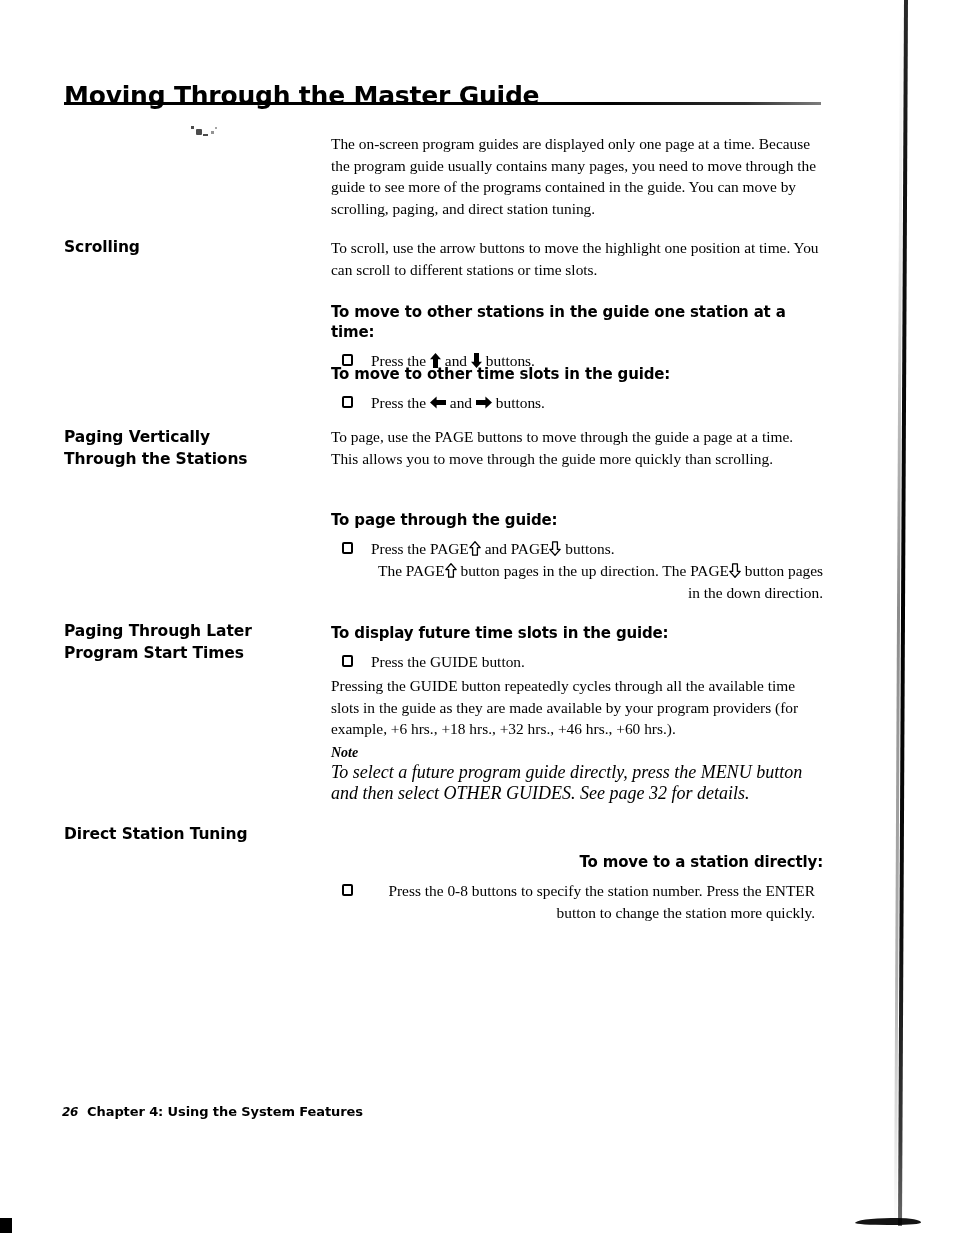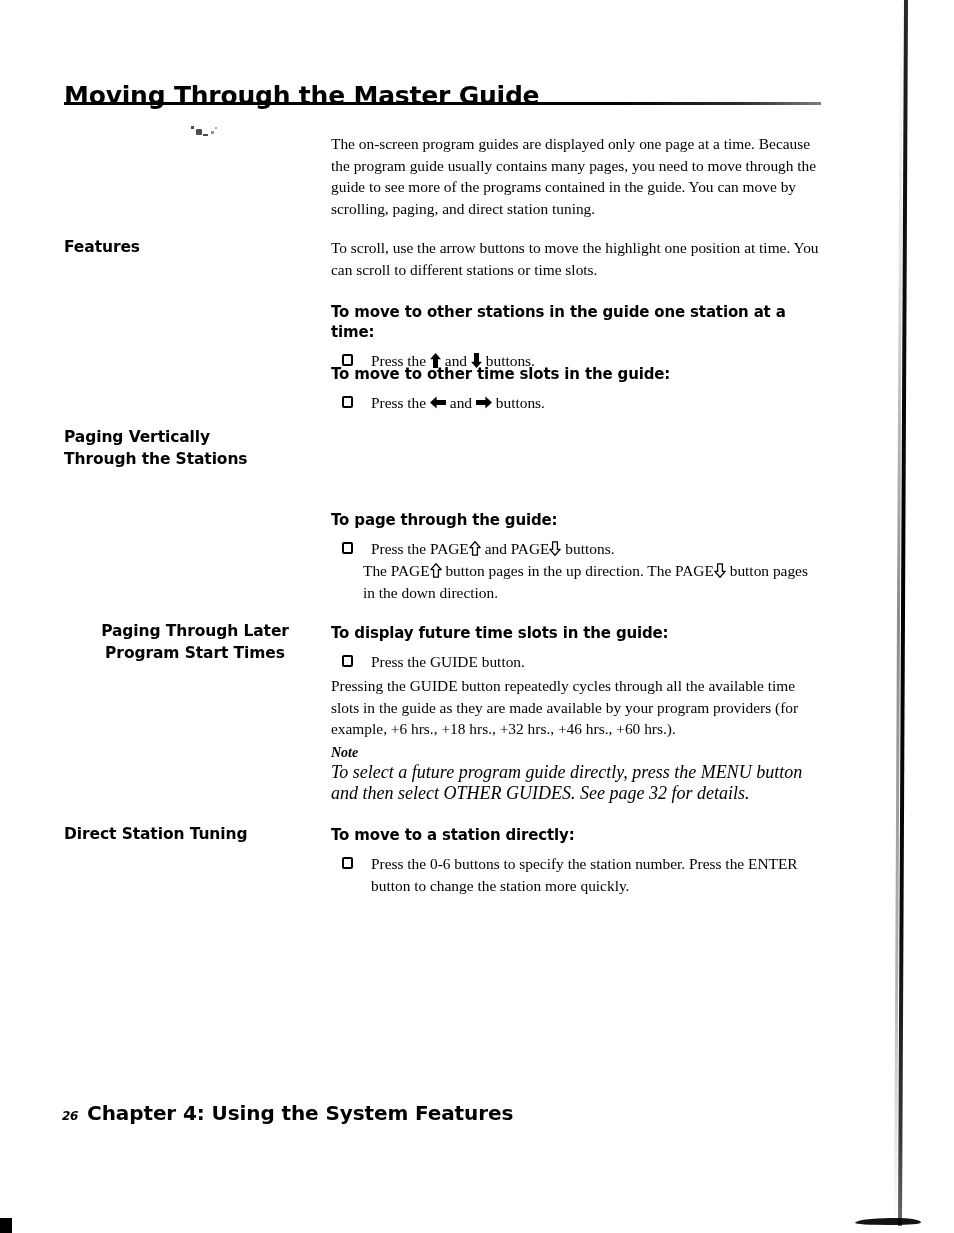--- a/index.html
+++ b/index.html
@@ -189,21 +189,21 @@
     font-family: "DejaVu Sans", sans-serif;
     font-weight: bold;
     white-space: nowrap;
   }
   .footer .pagenum {
     font-size: 12px;
     letter-spacing: -0.3px;
     font-style: italic;
   }
   .footer .chap {
-    font-size: 20px;
+    font-size: 13px;
     letter-spacing: -0.1px;
     margin-left: 9px;
   }
 </style>
 </head>
 <body>
 
 <div class="page">
 
   <div class="binding-edge-soft"></div>
@@ -219,21 +219,21 @@
   </div>
 
   <h1 class="title">Moving Through the Master Guide</h1>
   <div class="title-rule"></div>
 
   <div class="rcol" style="top:133px;">
     <p class="para">The on-screen program guides are displayed only one page at a time. Because the program guide usually contains many pages, you need to move through the guide to see more of the programs contained in the guide. You can move by scrolling, paging, and direct station tuning.</p>
   </div>
 
   <div class="lcol" style="top:236px;">
-    <span>Features</span>
+    <span>Scrolling</span>
   </div>
 
   <div class="rcol" style="top:237px;">
     <p class="para">To scroll, use the arrow buttons to move the highlight one position at time. You can scroll to different stations or time slots.</p>
   </div>
 
   <div class="rcol" style="top:302px;">
     <p class="subhead">To move to other stations in the guide one station at a time:</p>
     <p class="bullet">
       <span class="marker"></span>
@@ -255,42 +255,45 @@
               <path d="M16 6.5 L9.4 0.6 L9.4 3.9 L0 3.9 L0 9.1 L9.4 9.1 L9.4 12.4 Z" fill="#000"></path>
             </svg></span><span> buttons.</span></span>
     </p>
   </div>
 
   <div class="lcol" style="top:426px;">
     <div>Paging Vertically</div>
     <div>Through the Stations</div>
   </div>
 
+  <div class="rcol" style="top:426px;">
+    <p class="para">To page, use the PAGE buttons to move through the guide a page at a time. This allows you to move through the guide more quickly than scrolling.</p>
+  </div>
 
   <div class="rcol" style="top:510px;">
     <p class="subhead">To page through the guide:</p>
     <p class="bullet">
       <span class="marker"></span>
       <span class="btext"><span>Press the PAGE</span><span class="gl gl-v"><svg width="12" height="15" viewBox="0 0 12 15">
               <path d="M6 0.8 L11.2 6.6 L8.4 6.6 L8.4 14.2 L3.6 14.2 L3.6 6.6 L0.8 6.6 Z" fill="none" stroke="#000" stroke-width="1.3" stroke-linejoin="round"></path>
             </svg></span><span> and PAGE</span><span class="gl gl-v"><svg width="12" height="15" viewBox="0 0 12 15">
               <path d="M6 14.2 L0.8 8.4 L3.6 8.4 L3.6 0.8 L8.4 0.8 L8.4 8.4 L11.2 8.4 Z" fill="none" stroke="#000" stroke-width="1.3" stroke-linejoin="round"></path>
             </svg></span><span> buttons.</span></span>
     </p>
   </div>
 
-  <div class="rcol" style="top:560px;">
+  <div class="rcol" style="top:560px;text-align:right;">
     <p class="indent-note"><span>The PAGE</span><span class="gl gl-v"><svg width="12" height="15" viewBox="0 0 12 15">
             <path d="M6 0.8 L11.2 6.6 L8.4 6.6 L8.4 14.2 L3.6 14.2 L3.6 6.6 L0.8 6.6 Z" fill="none" stroke="#000" stroke-width="1.3" stroke-linejoin="round"></path>
           </svg></span><span> button pages in the up direction. The PAGE</span><span class="gl gl-v"><svg width="12" height="15" viewBox="0 0 12 15">
             <path d="M6 14.2 L0.8 8.4 L3.6 8.4 L3.6 0.8 L8.4 0.8 L8.4 8.4 L11.2 8.4 Z" fill="none" stroke="#000" stroke-width="1.3" stroke-linejoin="round"></path>
           </svg></span><span> button pages in the down direction.</span></p>
   </div>
 
-  <div class="lcol" style="top:620px;text-align:center;">
+  <div class="lcol" style="top:620px;">
     <div>Paging Through Later</div>
     <div>Program Start Times</div>
   </div>
 
   <div class="rcol" style="top:623px;">
     <p class="subhead">To display future time slots in the guide:</p>
     <p class="bullet">
       <span class="marker"></span>
       <span class="btext">Press the GUIDE button.</span>
     </p>
@@ -302,25 +305,25 @@
 
   <div class="rcol" style="top:743px;">
     <p class="note-label">Note</p>
     <p class="note-body">To select a future program guide directly, press the MENU button and then select OTHER GUIDES. See page 32 for details.</p>
   </div>
 
   <div class="lcol" style="top:823px;">
     <span>Direct Station Tuning</span>
   </div>
 
-  <div class="rcol" style="top:825px;">
+  <div class="rcol" style="top:852px;text-align:right;">
     <p class="subhead">To move to a station directly:</p>
     <p class="bullet">
       <span class="marker"></span>
-      <span class="btext">Press the 0-6 buttons to specify the station number. Press the ENTER button to change the station more quickly.</span>
+      <span class="btext">Press the 0-8 buttons to specify the station number. Press the ENTER button to change the station more quickly.</span>
     </p>
   </div>
 
   <div class="footer">
     <span class="pagenum">26</span><span class="chap">Chapter 4: Using the System Features</span>
   </div>
 
 </div>
 
 </body></html>

